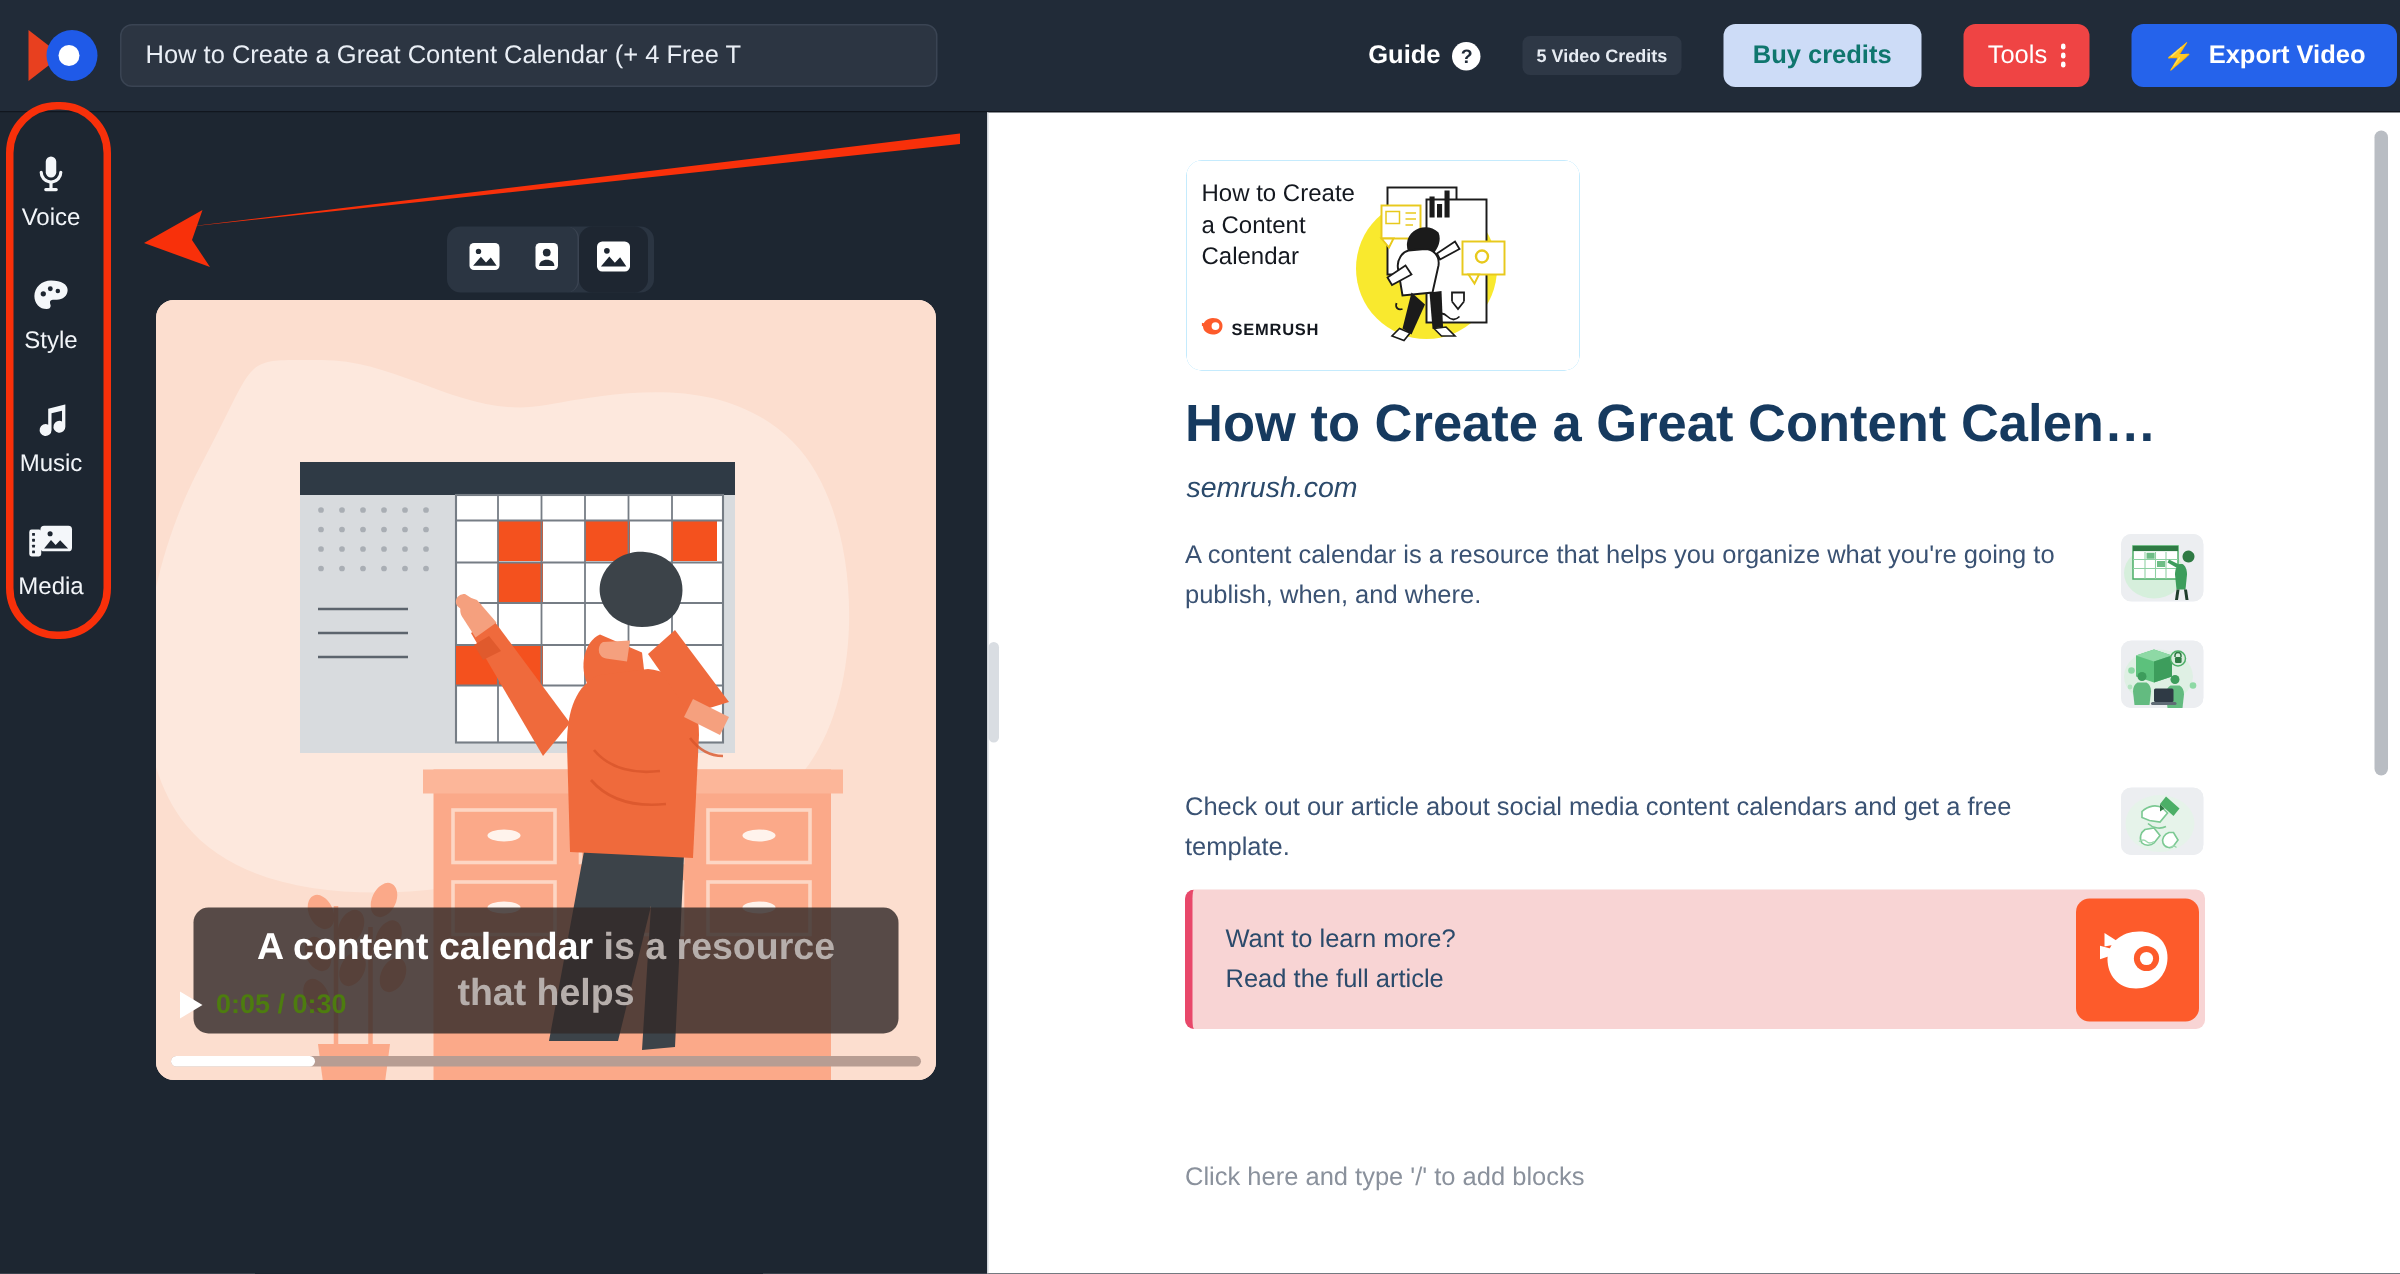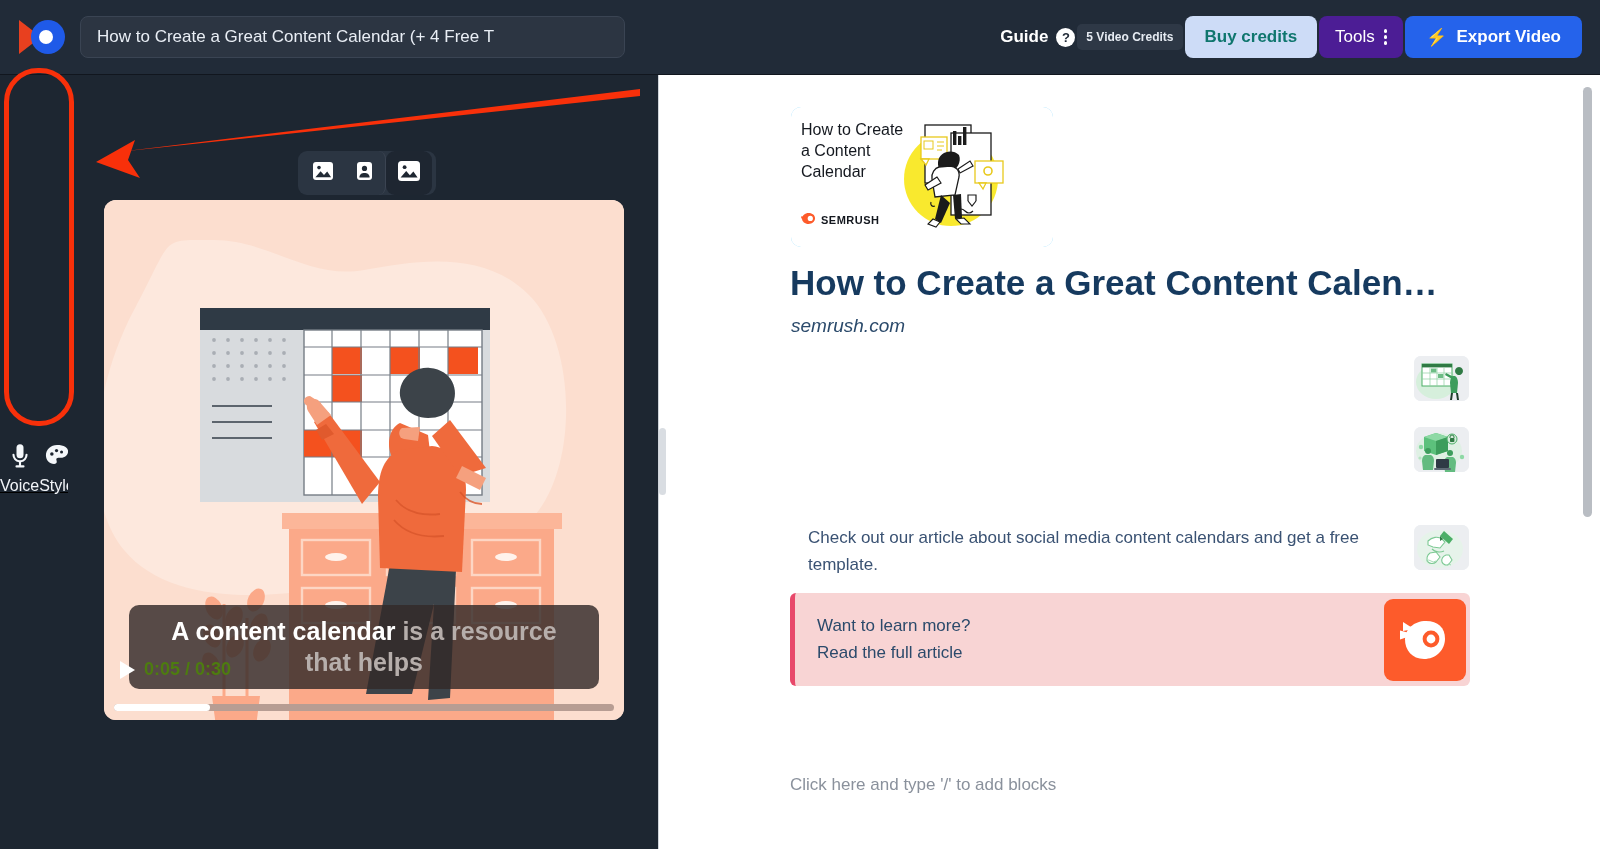--- a/index.html
+++ b/index.html
@@ -50,22 +50,22 @@
     border: 1px solid #3a4453;
     border-radius: 8px;
     color: #e9eef5;
     font-size: 17px;
     padding: 0 16px;
     font-family: "Liberation Sans", sans-serif;
     outline: none;
   }
 
   .topbar-right {
-    margin-left: auto; margin-right: 18px;
-    display: flex; align-items: center; gap: 2px;
+    margin-left: auto; margin-right: 2px;
+    display: flex; align-items: center; gap: 28px;
   }
   .guide {
     display: flex; align-items: center; gap: 8px;
     color: #ffffff; font-size: 17px; font-weight: bold;
     cursor: pointer;
   }
   .qmark {
     width: 19px; height: 19px; border-radius: 50%;
     background: #ffffff; color: #212b38;
     font-size: 13px; font-weight: bold;
@@ -79,21 +79,21 @@
     white-space: nowrap;
   }
   .buy-credits {
     background: #cddcf7; color: #0f766e;
     font-size: 17px; font-weight: bold;
     padding: 11px 20px; border-radius: 8px;
     border: none; cursor: pointer;
     font-family: "Liberation Sans", sans-serif;
   }
   .tools-btn {
-    background: #4c1d95; color: #ffffff;
+    background: #ef4444; color: #ffffff;
     font-size: 17px;
     padding: 11px 16px; border-radius: 8px;
     border: none; cursor: pointer;
     display: flex; align-items: center; gap: 9px;
     font-family: "Liberation Sans", sans-serif;
   }
   .kebab { display: flex; flex-direction: column; gap: 2.5px; }
   .kebab i { width: 3.5px; height: 3.5px; border-radius: 50%; background: #fff; display:block; }
   .export-btn {
     background: #2563eb; color: #ffffff;
@@ -103,24 +103,23 @@
     display: flex; align-items: center; gap: 9px;
     font-family: "Liberation Sans", sans-serif;
   }
   .bolt { font-size: 17px; line-height: 1; }
 
   
   .rail {
     position: absolute; left: 0; top: 75px;
     width: 68px; height: 774px;
     background: #1d2631;
-    display: flex; flex-direction: row;
+    display: flex; flex-direction: column;
     align-items: center;
     padding-top: 12px;
-    text-decoration: underline;
   }
   .rail-item {
     width: 66px; height: 82px;
     display: flex; flex-direction: column;
     align-items: center; justify-content: center;
     gap: 7px; cursor: pointer;
     color: #f2f5f9;
   }
   .rail-label { font-size: 16px; }
   .rail-icon svg { display: block; }
@@ -266,21 +265,21 @@
   }
 
   .para {
     position: absolute; left: 131px;
     width: 580px;
     font-size: 17px; line-height: 1.58;
     color: #3a5273;
   }
   .p1 { top: 282px; }
   .p2 { top: 353px; }
-  .p3 { top: 450px; margin-left: 18px; }
+  .p3 { top: 450px; }
 
   .pthumb {
     position: absolute; left: 755px;
     width: 55px; height: 45px;
     background: #eceef1; border-radius: 7px;
     overflow: hidden;
   }
   .t1 { top: 281px; }
   .t2 { top: 352px; }
   .t3 { top: 450px; }
@@ -628,20 +627,21 @@
                 <path d="M0.2 4.2l4.6 1.1-4.6 1.2z" fill="#fd5b2b"></path>
               </svg>
           </span>
           <span class="at-brand-text">SEMRUSH</span>
         </div>
       </div>
 
       <div class="doc-h1">How to Create a Great Content Calen…</div>
       <div class="doc-url">semrush.com</div>
 
+      <div class="para p1">A content calendar is a resource that helps you organize what you're going to publish, when, and where.</div>
       <div class="pthumb t1">
         <svg width="55" height="45" viewBox="0 0 55 45">
           <rect width="55" height="45" fill="#eceef1"></rect>
           <ellipse cx="22" cy="26" rx="20" ry="17" fill="#d6efdc"></ellipse>
           <rect x="8" y="8" width="30" height="22" fill="#fff" stroke="#4caf67" stroke-width="1"></rect>
           <rect x="8" y="8" width="30" height="3.4" fill="#2f7a44"></rect>
           <g stroke="#8ed0a2" stroke-width="0.7">
             <line x1="16" y1="12" x2="16" y2="30"></line>
               <line x1="23" y1="12" x2="23" y2="30"></line>
               <line x1="30" y1="12" x2="30" y2="30"></line>

